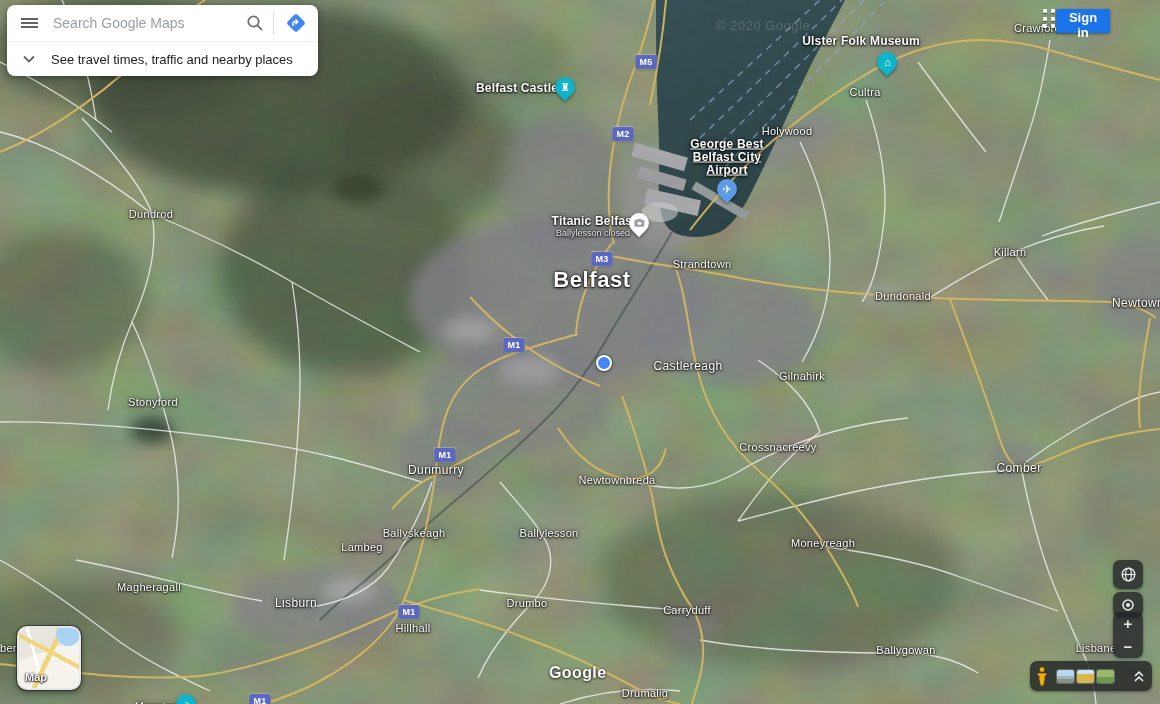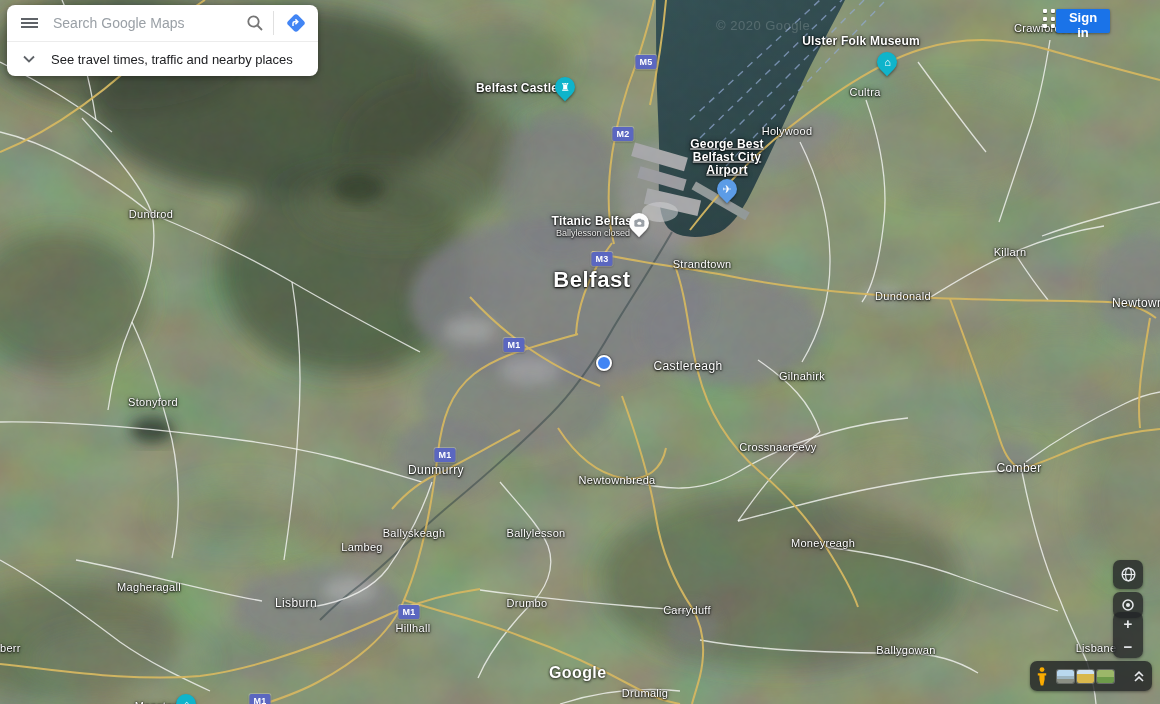--- a/index.html
+++ b/index.html
@@ -270,21 +270,21 @@
       <div class="map-label village" style="left: 903px; top: 296px;">Dundonald</div>
       <div class="map-label town left-align" style="left: 1112px; top: 303px;">Newtowna</div>
       <div class="map-label town" style="left: 688px; top: 366px;">Castlereagh</div>
       <div class="map-label village" style="left: 802px; top: 376px;">Gilnahirk</div>
       <div class="map-label village" style="left: 153px; top: 402px;">Stonyford</div>
       <div class="map-label village" style="left: 778px; top: 447px;">Crossnacreevy</div>
       <div class="map-label town" style="left: 1019px; top: 468px;">Comber</div>
       <div class="map-label town" style="left: 413px; top: 470px; margin-left: 23px;">Dunmurry</div>
       <div class="map-label village" style="left: 617px; top: 480px;">Newtownbreda</div>
       <div class="map-label village" style="left: 414px; top: 533px;">Ballyskeagh</div>
-      <div class="map-label village" style="left: 536px; top: 533px;">Ballylesson</div>
+      <div class="map-label village" style="left: 549px; top: 533px;">Ballylesson</div>
       <div class="map-label village" style="left: 823px; top: 543px;">Moneyreagh</div>
       <div class="map-label village" style="left: 362px; top: 547px;">Lambeg</div>
       <div class="map-label village" style="left: 149px; top: 587px;">Magheragall</div>
       <div class="map-label town" style="left: 296px; top: 603px;">Lisburn</div>
       <div class="map-label village" style="left: 527px; top: 603px;">Drumbo</div>
       <div class="map-label village" style="left: 687px; top: 610px;">Carryduff</div>
       <div class="map-label village" style="left: 413px; top: 628px;">Hillhall</div>
       <div class="map-label village" style="left: 1096px; top: 648px;">Lisbane</div>
       <div class="map-label village left-align" style="left: 0px; top: 648px;">berr</div>
       <div class="map-label village" style="left: 906px; top: 650px;">Ballygowan</div>
@@ -356,20 +356,23 @@
       <span class="app-dot"></span>
     <span class="app-dot"></span>
       <span class="app-dot"></span>
       <span class="app-dot"></span>
     <span class="app-dot"></span>
       <span class="app-dot"></span>
       <span class="app-dot"></span>
   </div>
   <button id="signin-btn">Sign in</button>
 
+  <div id="map-toggle">
+    <span id="map-toggle-label">Map</span>
+  </div>
 
   <div id="globe-btn" class="ctl">
     <svg width="17" height="17" viewBox="0 0 17 17">
       <circle cx="8.5" cy="8.5" r="6.3" fill="none" stroke="#e8eaed" stroke-width="1.4"></circle>
       <ellipse cx="8.5" cy="8.5" rx="2.9" ry="6.3" fill="none" stroke="#e8eaed" stroke-width="1.2"></ellipse>
       <line x1="2.2" y1="8.5" x2="14.8" y2="8.5" stroke="#e8eaed" stroke-width="1.2"></line>
     </svg>
   </div>
   <div id="locate-btn" class="ctl">
     <svg width="16" height="16" viewBox="0 0 16 16">

